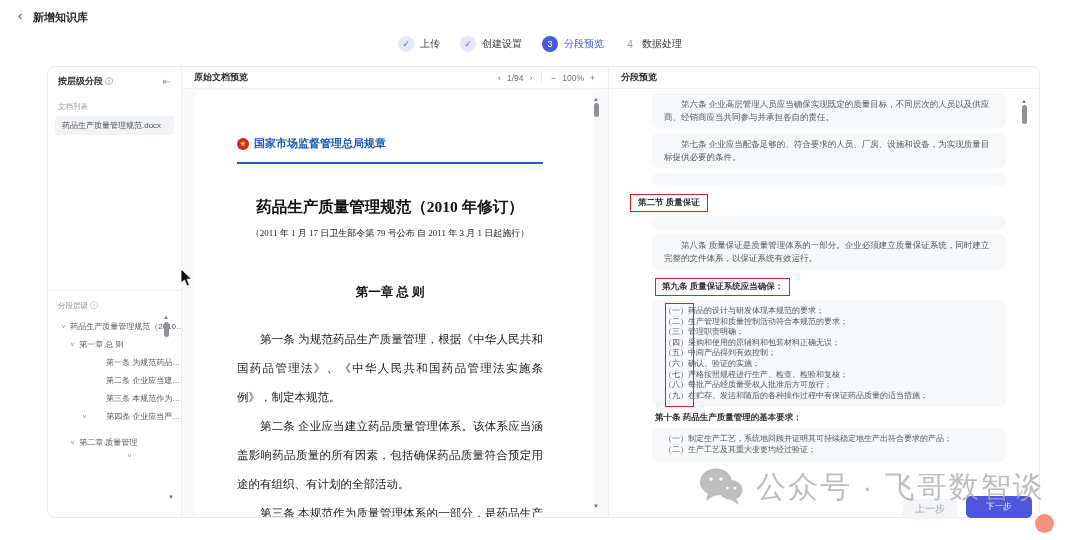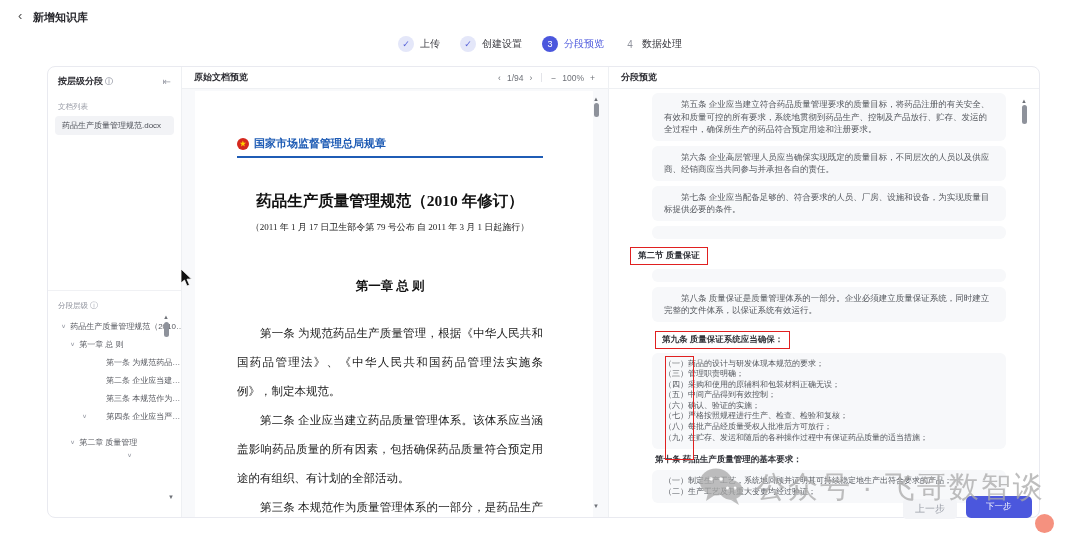--- a/index.html
+++ b/index.html
@@ -45,21 +45,21 @@
 
   
   .col-mid { width:428px; border-left:1px solid #eef0f3; border-right:1px solid #eef0f3; position:relative; }
   .mp-head { height:22px; border-bottom:1px solid #eef0f3; display:flex; align-items:center; justify-content:space-between; padding:0 12px; }
   .panel-title { font-size:9px; font-weight:bold; color:#2e2e34; }
   .mp-controls { display:flex; align-items:center; gap:5px; font-size:8.5px; color:#6e7178; }
   .ctl { cursor:pointer; padding:0 1px; }
   .ctl-sep { width:1px; height:9px; background:#e3e4e9; margin:0 3px; }
   .mp-body { position:relative; height:428px; background:#f8f9fb; }
   .doc-page { position:absolute; left:13px; right:15px; top:2px; bottom:0; background:#fff; padding:45px 50px 0 42px; overflow:hidden; }
-  .doc-org { display:flex; align-items:center; gap:5px; color:#1f5cb5; font-weight:bold; font-size:11px; border-bottom:2px solid #1f5cb5; padding-bottom:5px; }
+  .doc-org { display:flex; align-items:center; gap:5px; color:#1f5cb5; font-weight:bold; font-size:11px; border-bottom:2px solid #1f5cb5; padding-bottom:11px; }
   .emblem { width:12px; height:12px; border-radius:50%; background:#d5281e; color:#ffd200; font-size:7px; display:flex; align-items:center; justify-content:center; flex:none; }
   .doc-title { text-align:center; font-size:15.5px; font-weight:bold; color:#111; margin-top:33px; font-family:"Liberation Serif", serif; }
   .doc-sub { text-align:center; font-size:9px; color:#222; margin-top:9px; font-family:"Liberation Serif", serif; }
   .doc-chapter { text-align:center; font-size:12.5px; font-weight:bold; color:#111; margin-top:44px; font-family:"Liberation Serif", serif; }
   .doc-para { font-size:11.5px; line-height:29px; color:#1c1c1c; text-indent:2em; text-align:justify; font-family:"Liberation Serif", serif; }
   .doc-para.first { margin-top:24px; }
 
   
   .col-right { flex:1; position:relative; }
   .sp-head { height:22px; border-bottom:1px solid #eef0f3; display:flex; align-items:center; padding:0 12px; }
@@ -195,38 +195,36 @@
         <span class="mini-down" style="right:9px; bottom:8px;">▼</span>
       </div>
     </div>
 
     <div class="col-right">
       <div class="sp-head">
         <span class="panel-title">分段预览</span>
       </div>
       <div class="sp-body">
         <div class="seg-card">
-            <div class="ind">第五条 企业应当建立符合药品质量管理要求的质量目标，将药品注册的有关安全、有效和质量可控的所有要求，系统地贯彻到药品生产、控制及产品放行、贮存、发运的全过程中，确保所生产的药品符合预定用途和注册要求。</div>
-          </div>
-        <div class="seg-card">
             <div class="ind">第六条 企业高层管理人员应当确保实现既定的质量目标，不同层次的人员以及供应商、经销商应当共同参与并承担各自的责任。</div>
           </div>
         <div class="seg-card">
             <div class="ind">第七条 企业应当配备足够的、符合要求的人员、厂房、设施和设备，为实现质量目标提供必要的条件。</div>
           </div>
         <div class="seg-card seg-empty"></div>
         <div><span class="sec-head">第二节  质量保证</span></div>
         <div class="seg-card seg-empty"></div>
         <div class="seg-card">
             <div class="ind">第八条 质量保证是质量管理体系的一部分。企业必须建立质量保证系统，同时建立完整的文件体系，以保证系统有效运行。</div>
           </div>
         <div><span class="sub-head redbox">第九条 质量保证系统应当确保：</span></div>
         <div class="list-card">
           <div class="red-col"></div>
           <div>（一）药品的设计与研发体现本规范的要求；</div>
+          <div>（二）生产管理和质量控制活动符合本规范的要求；</div>
           <div>（三）管理职责明确；</div>
           <div>（四）采购和使用的原辅料和包装材料正确无误；</div>
           <div>（五）中间产品得到有效控制；</div>
           <div>（六）确认、验证的实施；</div>
           <div>（七）严格按照规程进行生产、检查、检验和复核；</div>
           <div>（八）每批产品经质量受权人批准后方可放行；</div>
           <div>（九）在贮存、发运和随后的各种操作过程中有保证药品质量的适当措施；</div>
         </div>
         <div class="sub-head">第十条 药品生产质量管理的基本要求：</div>
         <div class="list-card">

